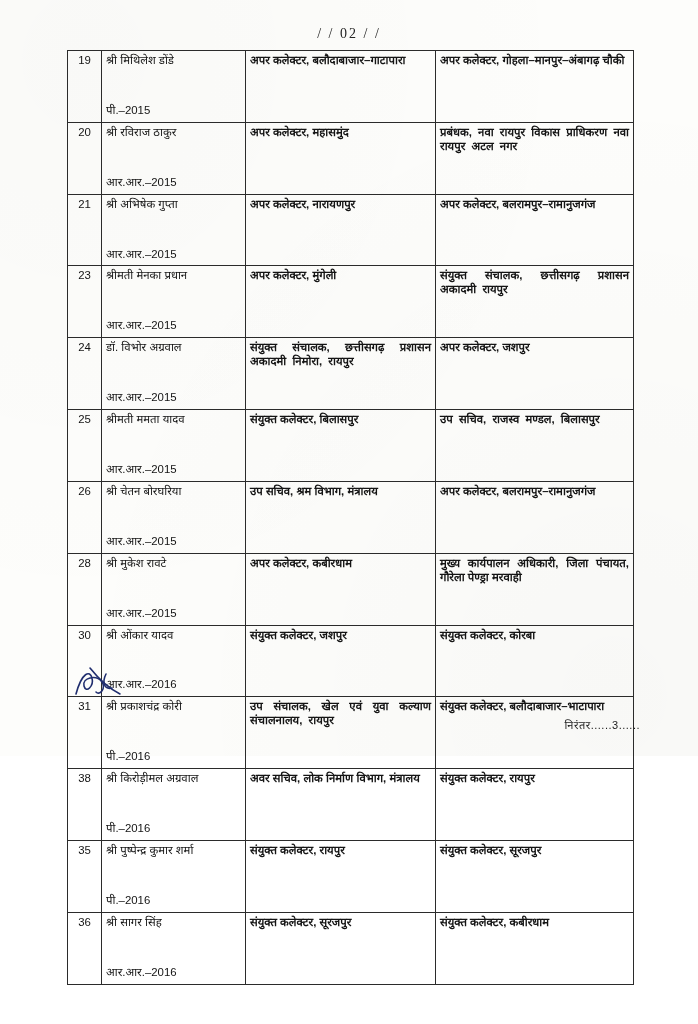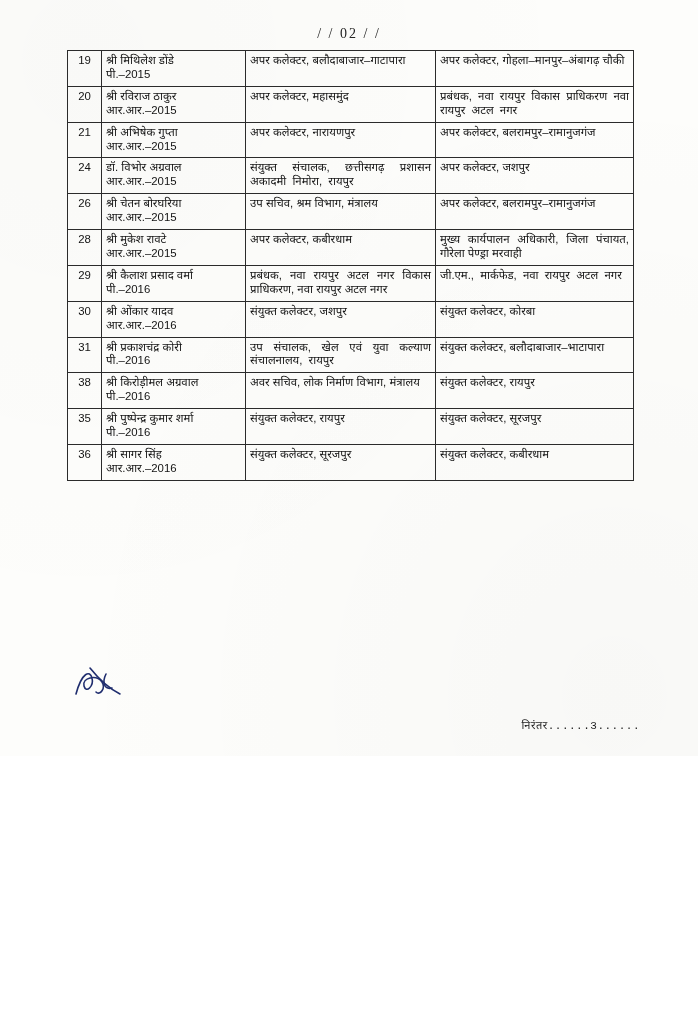--- a/index.html
+++ b/index.html
@@ -63,36 +63,37 @@
   col.c-name { width: 144px; }
   col.c-present { width: 190px; }
   col.c-new { width: 198px; }
 
   td.sno {
     text-align: center;
     font-size: 12px;
     padding-top: 4px;
   }
   .nm-line1 { display: block; }
-  .nm-line2 { display: block; }
+  .nm-line2 { display: block; margin-top: 36px; }
   .just {
     display: block;
     text-align: justify;
     text-align-last: left;
+    font-weight: bold;
   }
   .just.sp {
     word-spacing: 3px;
   }
   .footer-note {
     position: absolute;
     right: 58px;
     bottom: 24px;
     font-size: 11px;
     color: #1d1d1d;
-    font-family: Liberation Mono, monospace;
+    font-family: Liberation Sans, sans-serif;
     letter-spacing: 0.5px;
   }
   .signature {
     position: absolute;
     left: 72px;
     bottom: 52px;
     width: 54px;
     height: 40px;
     pointer-events: none;
   }
@@ -150,35 +151,61 @@
         </td>
         <td>
             <span class="just">अपर कलेक्टर, नारायणपुर</span>
           </td>
         <td>
             <span class="just">अपर कलेक्टर, बलरामपुर–रामानुजगंज</span>
           </td>
       </tr>
 
 
+      <tr>
+        <td class="sno">23</td>
+        <td>
+          <span class="nm-line1">श्रीमती मेनका प्रधान</span>
+          <span class="nm-line2">आर.आर.–2015</span>
+        </td>
+        <td>
+            <span class="just">अपर कलेक्टर, मुंगेली</span>
+          </td>
+        <td>
+            <span class="just sp">संयुक्त संचालक, छत्तीसगढ़ प्रशासन अकादमी रायपुर</span>
+          </td>
+      </tr>
 
       <tr>
         <td class="sno">24</td>
         <td>
           <span class="nm-line1">डॉ. विभोर अग्रवाल</span>
           <span class="nm-line2">आर.आर.–2015</span>
         </td>
         <td>
             <span class="just sp">संयुक्त संचालक, छत्तीसगढ़ प्रशासन अकादमी निमोरा, रायपुर</span>
           </td>
         <td>
             <span class="just">अपर कलेक्टर, जशपुर</span>
           </td>
       </tr>
 
+      <tr>
+        <td class="sno">25</td>
+        <td>
+          <span class="nm-line1">श्रीमती ममता यादव</span>
+          <span class="nm-line2">आर.आर.–2015</span>
+        </td>
+        <td>
+            <span class="just">संयुक्त कलेक्टर, बिलासपुर</span>
+          </td>
+        <td>
+            <span class="just sp">उप सचिव, राजस्व मण्डल, बिलासपुर</span>
+          </td>
+      </tr>
 
       <tr>
         <td class="sno">26</td>
         <td>
           <span class="nm-line1">श्री चेतन बोरघरिया</span>
           <span class="nm-line2">आर.आर.–2015</span>
         </td>
         <td>
             <span class="just">उप सचिव, श्रम विभाग, मंत्रालय</span>
           </td>
@@ -195,33 +222,20 @@
           <span class="nm-line2">आर.आर.–2015</span>
         </td>
         <td>
             <span class="just">अपर कलेक्टर, कबीरधाम</span>
           </td>
         <td>
             <span class="just">मुख्य कार्यपालन अधिकारी, जिला पंचायत, गौरेला पेण्ड्रा मरवाही</span>
           </td>
       </tr>
 
-      <tr>
-        <td class="sno">29</td>
-        <td>
-          <span class="nm-line1">श्री कैलाश प्रसाद वर्मा</span>
-          <span class="nm-line2">पी.–2016</span>
-        </td>
-        <td>
-            <span class="just">प्रबंधक, नवा रायपुर अटल नगर विकास प्राधिकरण, नवा रायपुर अटल नगर</span>
-          </td>
-        <td>
-            <span class="just sp">जी.एम., मार्कफेड, नवा रायपुर अटल नगर</span>
-          </td>
-      </tr>
 
       <tr>
         <td class="sno">30</td>
         <td>
           <span class="nm-line1">श्री ओंकार यादव</span>
           <span class="nm-line2">आर.आर.–2016</span>
         </td>
         <td>
             <span class="just">संयुक्त कलेक्टर, जशपुर</span>
           </td>

